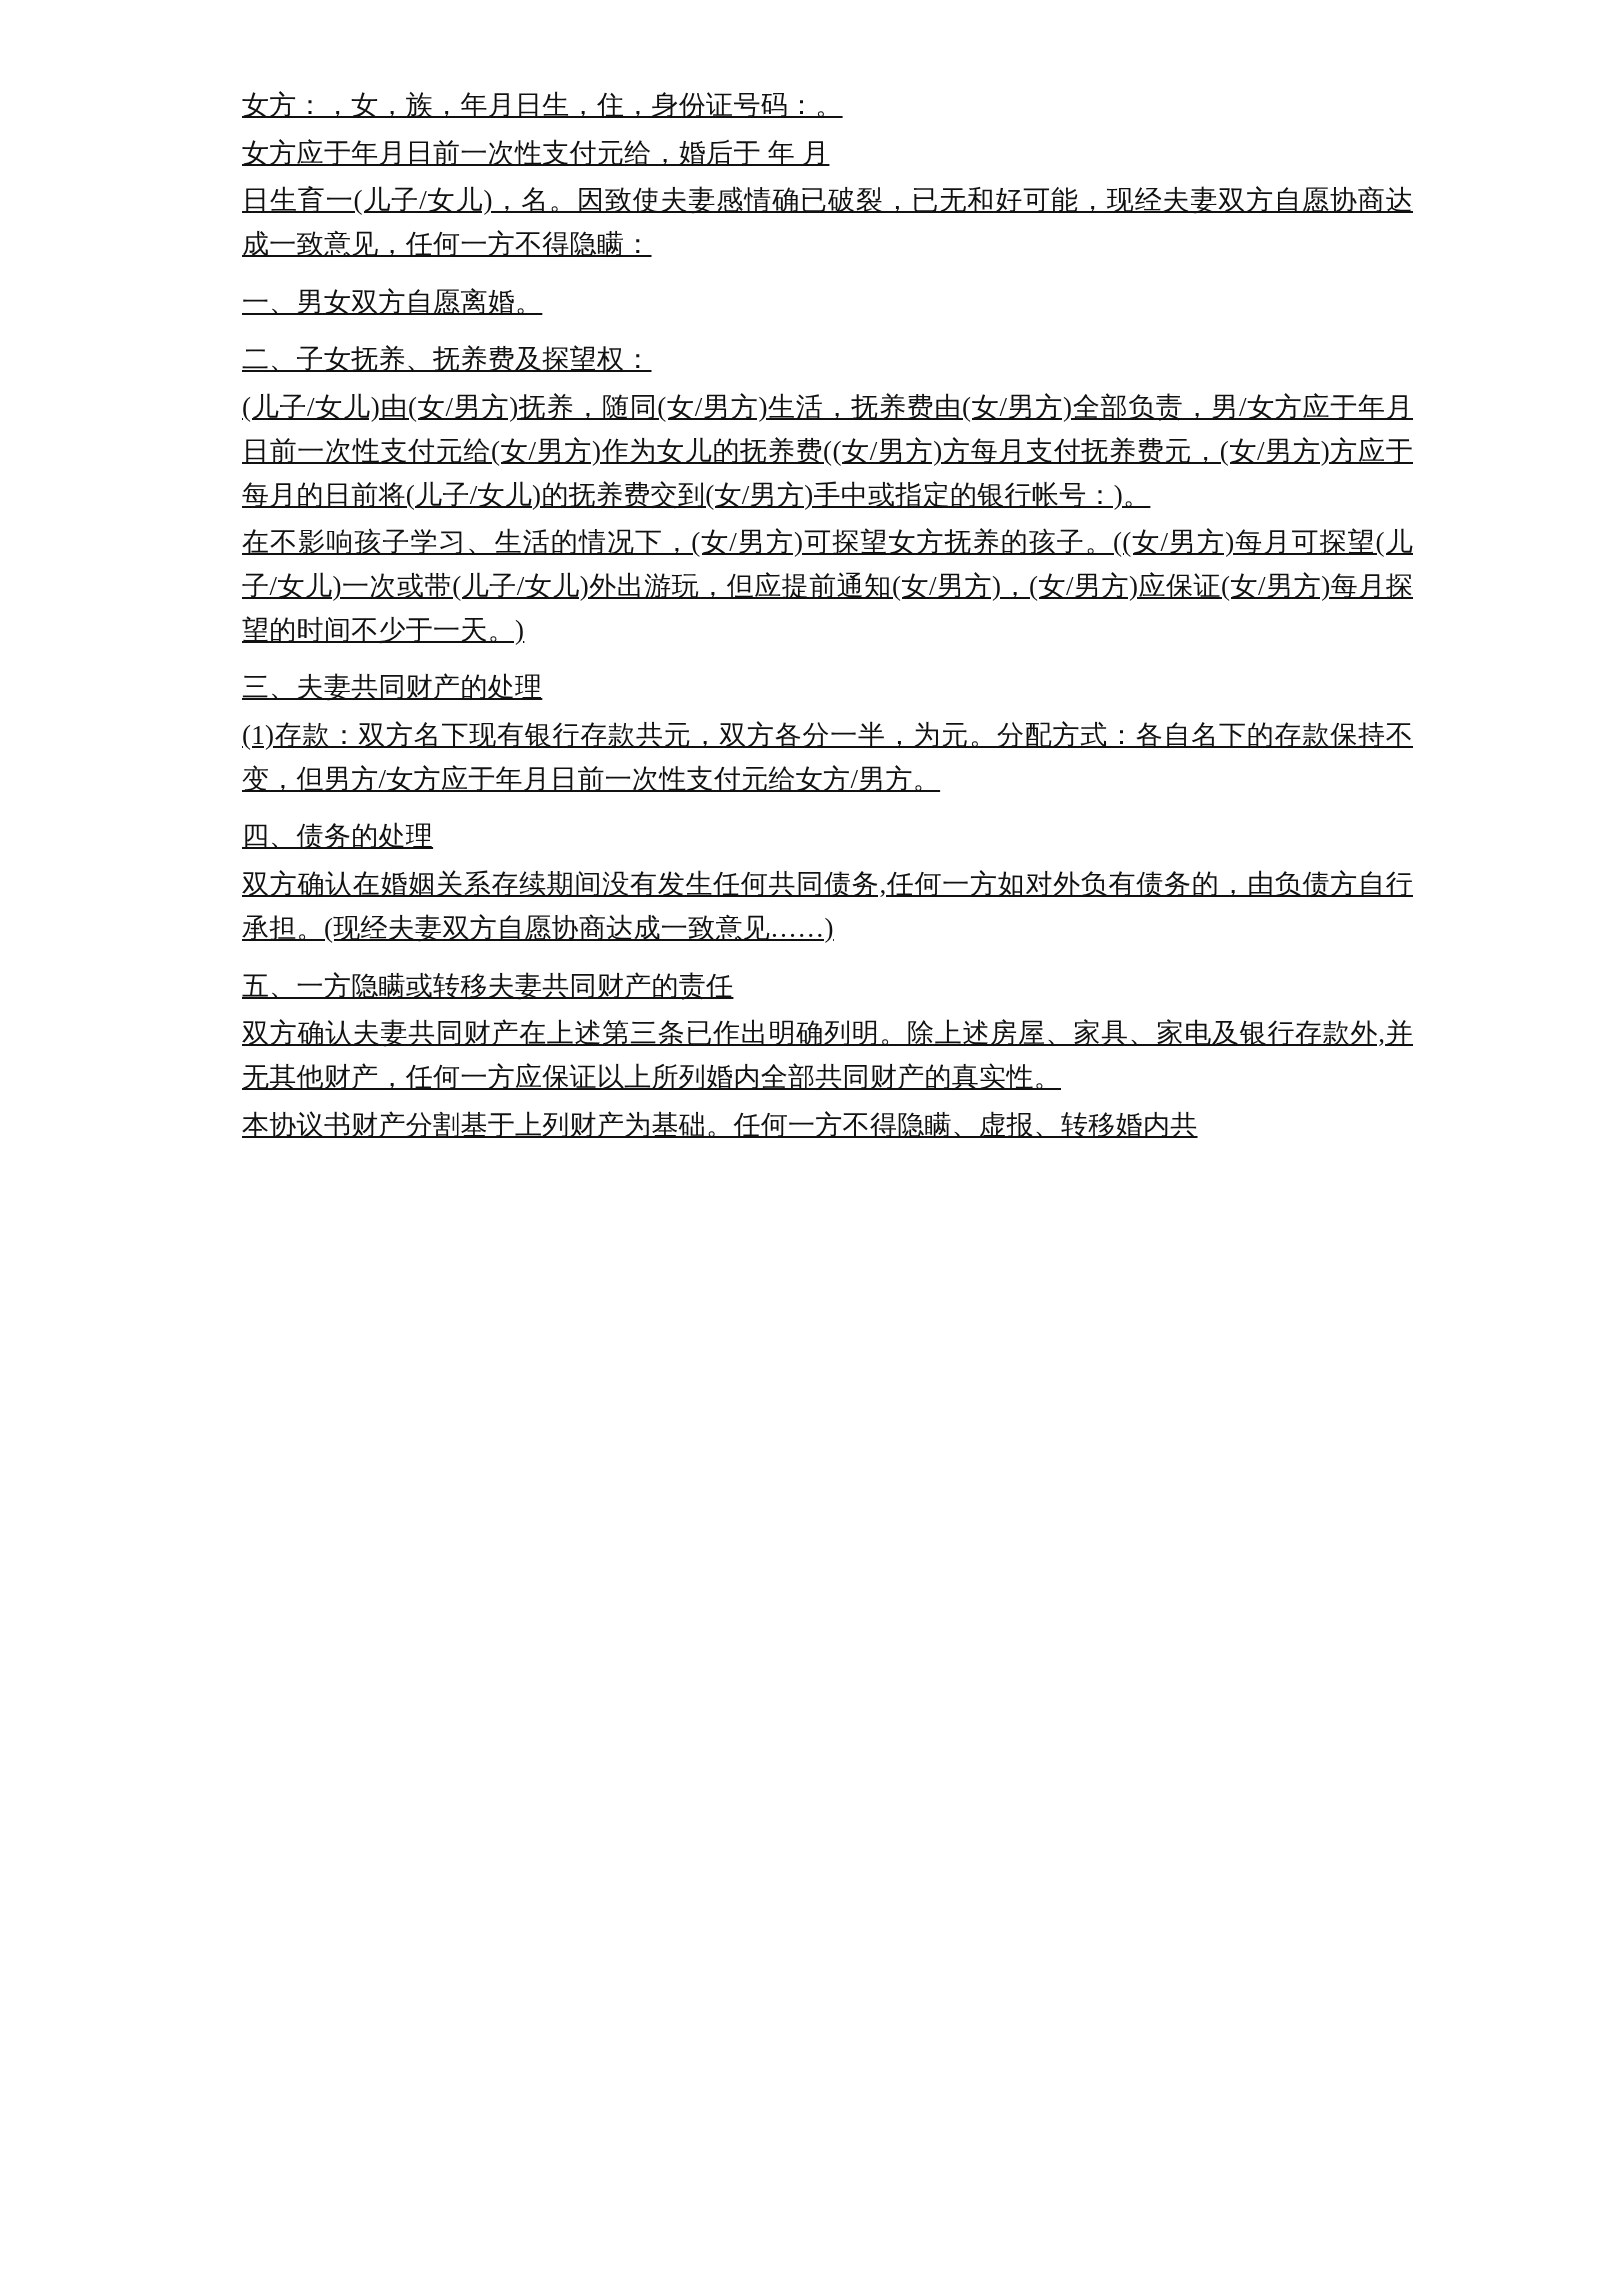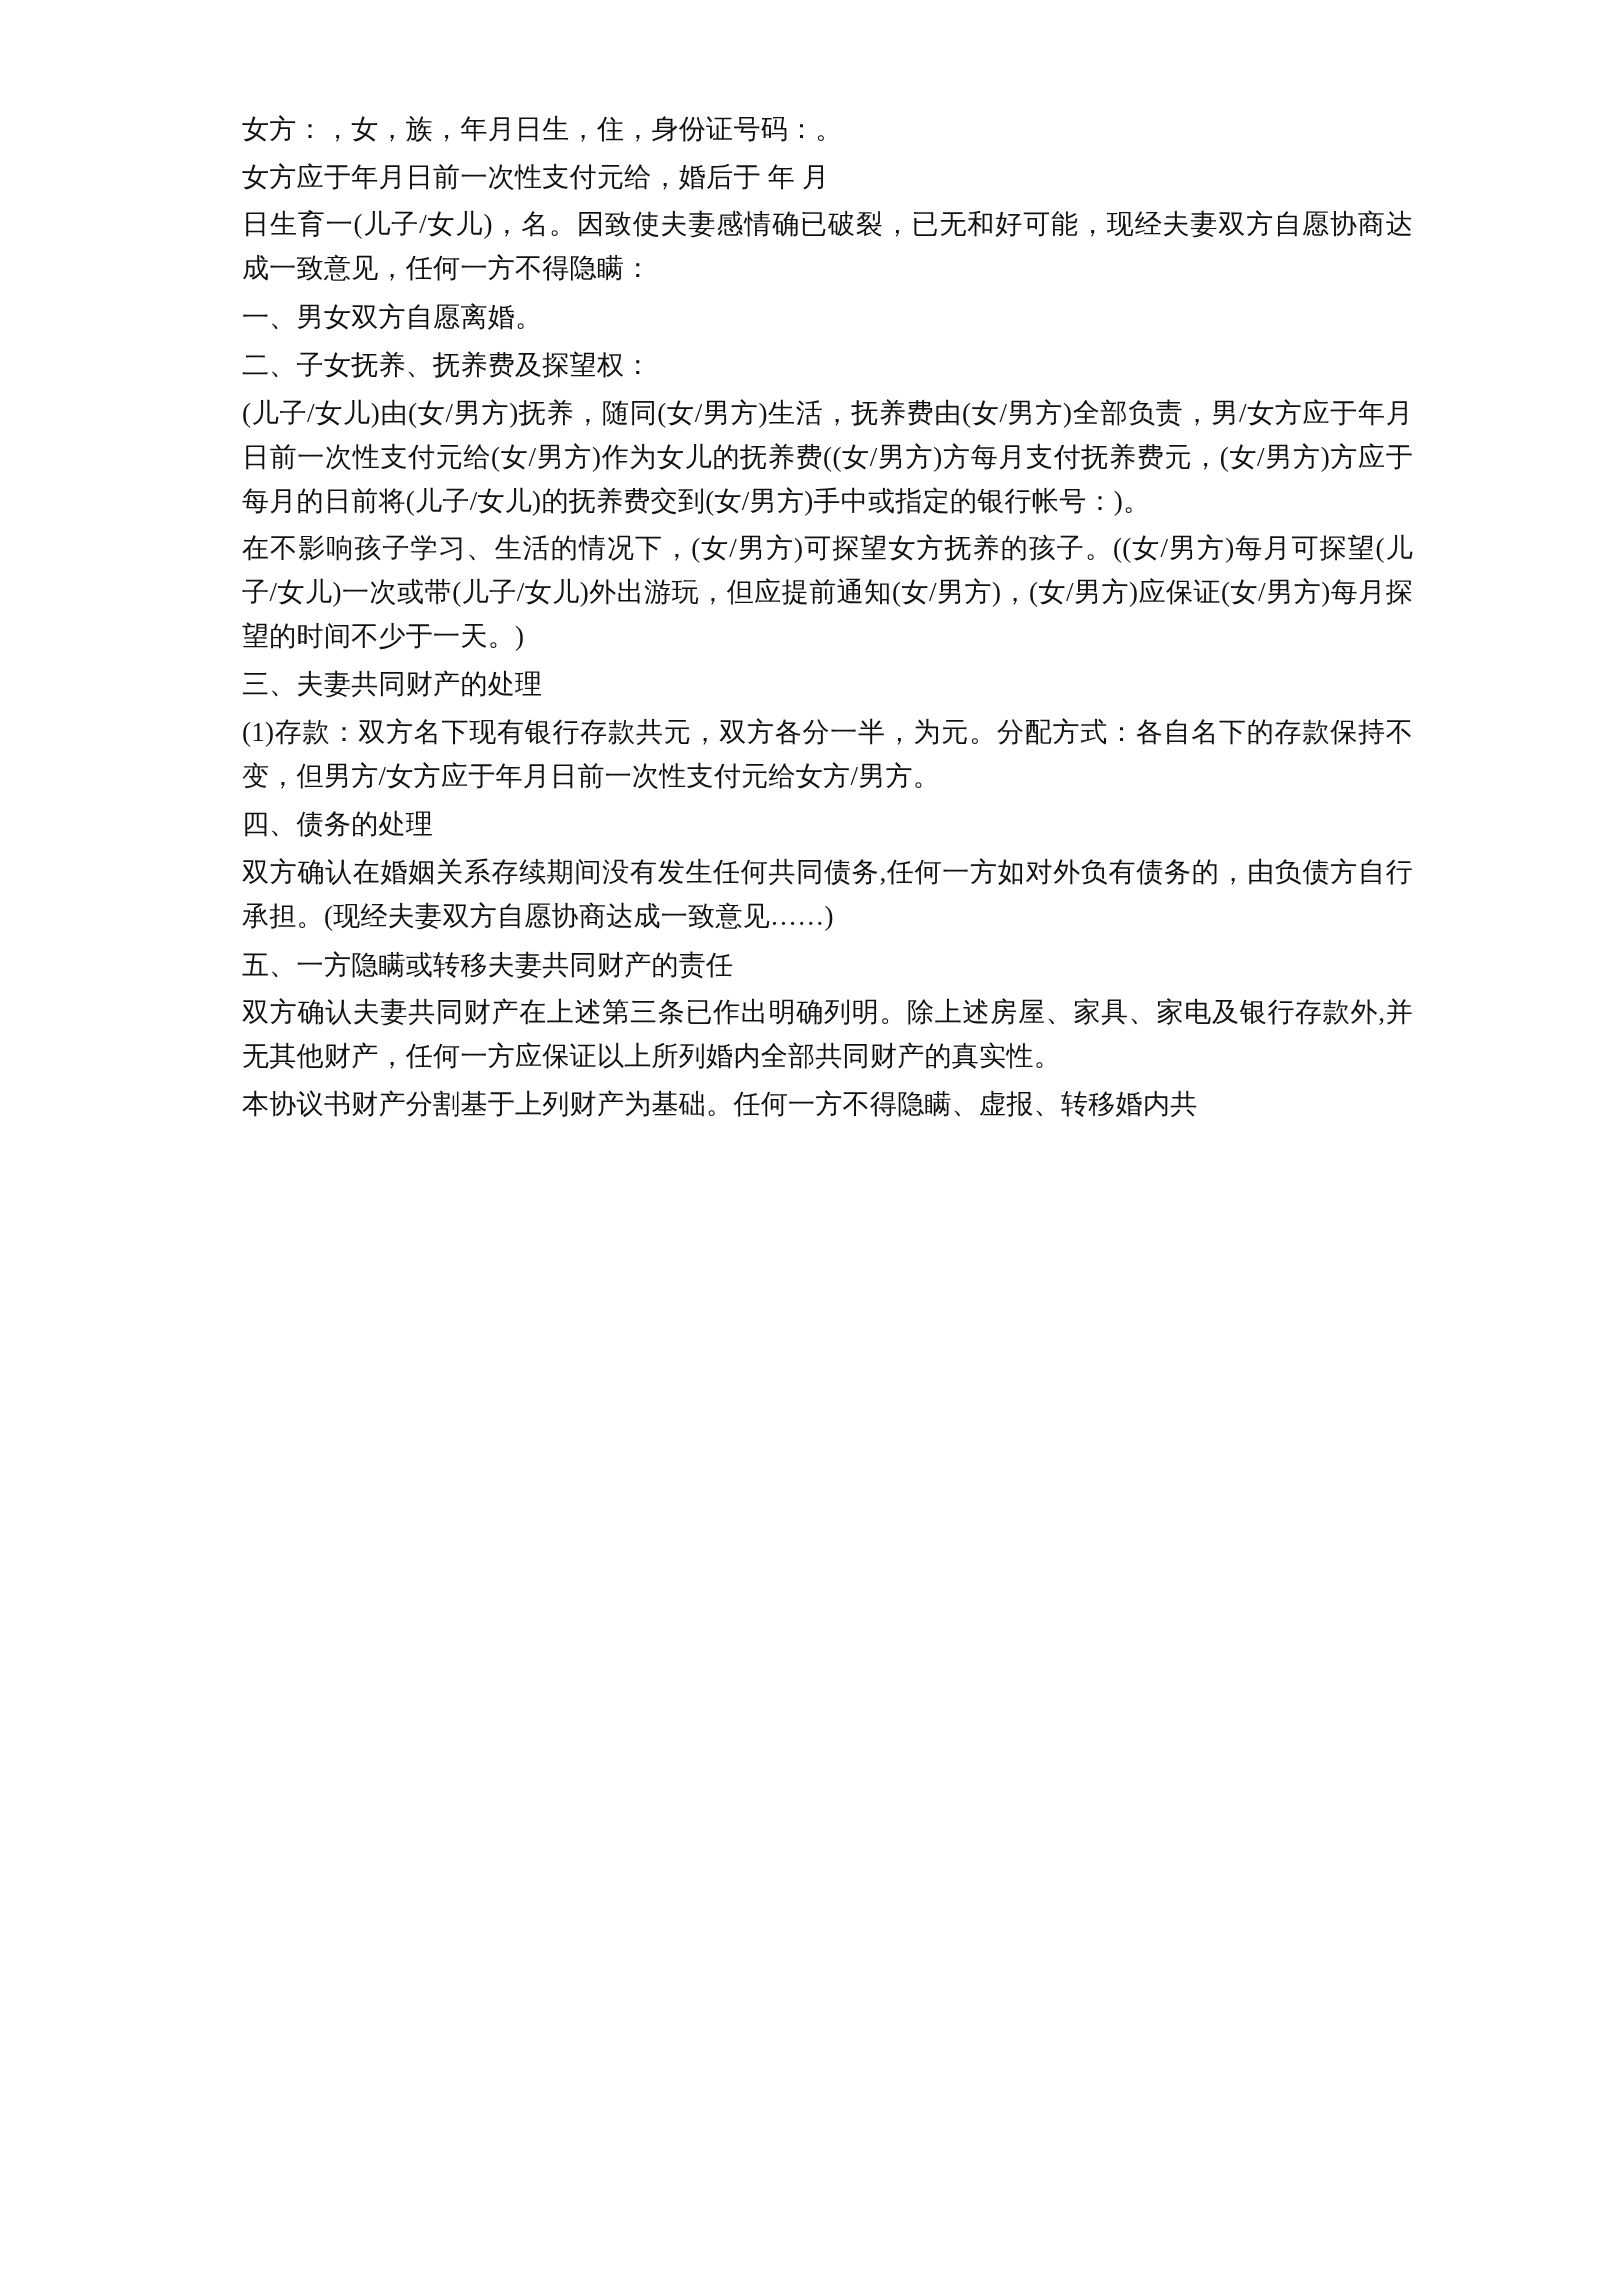--- a/index.html
+++ b/index.html
@@ -13,37 +13,38 @@
     font-family: "Liberation Serif", "DejaVu Serif", serif;
     color: #111111;
     overflow: hidden;
   }
   .page {
     position: relative;
     width: 1623px;
     height: 2295px;
     background: #ffffff;
     box-sizing: border-box;
-    padding: 108px 196px 164px 242px;
+    padding: 84px 196px 164px 242px;
+    text-decoration: underline;
   }
   .doc-body {
     width: 1171px;
   }
   p.para {
     margin: 0 0 3.9px 0;
     font-size: 27px;
     line-height: 1.62;
     letter-spacing: 0.3px;
     text-align: justify;
     text-justify: inter-ideograph;
     color: #111111;
     font-weight: 400;
   }
   p.para.heading {
-    margin-top: 5px;
+    margin-top: 14px;
   }
 </style>
 </head>
 <body>
 
 <div class="page">
   <div class="doc-body">
     <p class="para">女方：，女，族，年月日生，住，身份证号码：。</p>
     <p class="para">女方应于年月日前一次性支付元给，婚后于 年 月</p>
     <p class="para">日生育一(儿子/女儿)，名。因致使夫妻感情确已破裂，已无和好可能，现经夫妻双方自愿协商达成一致意见，任何一方不得隐瞒：</p>

